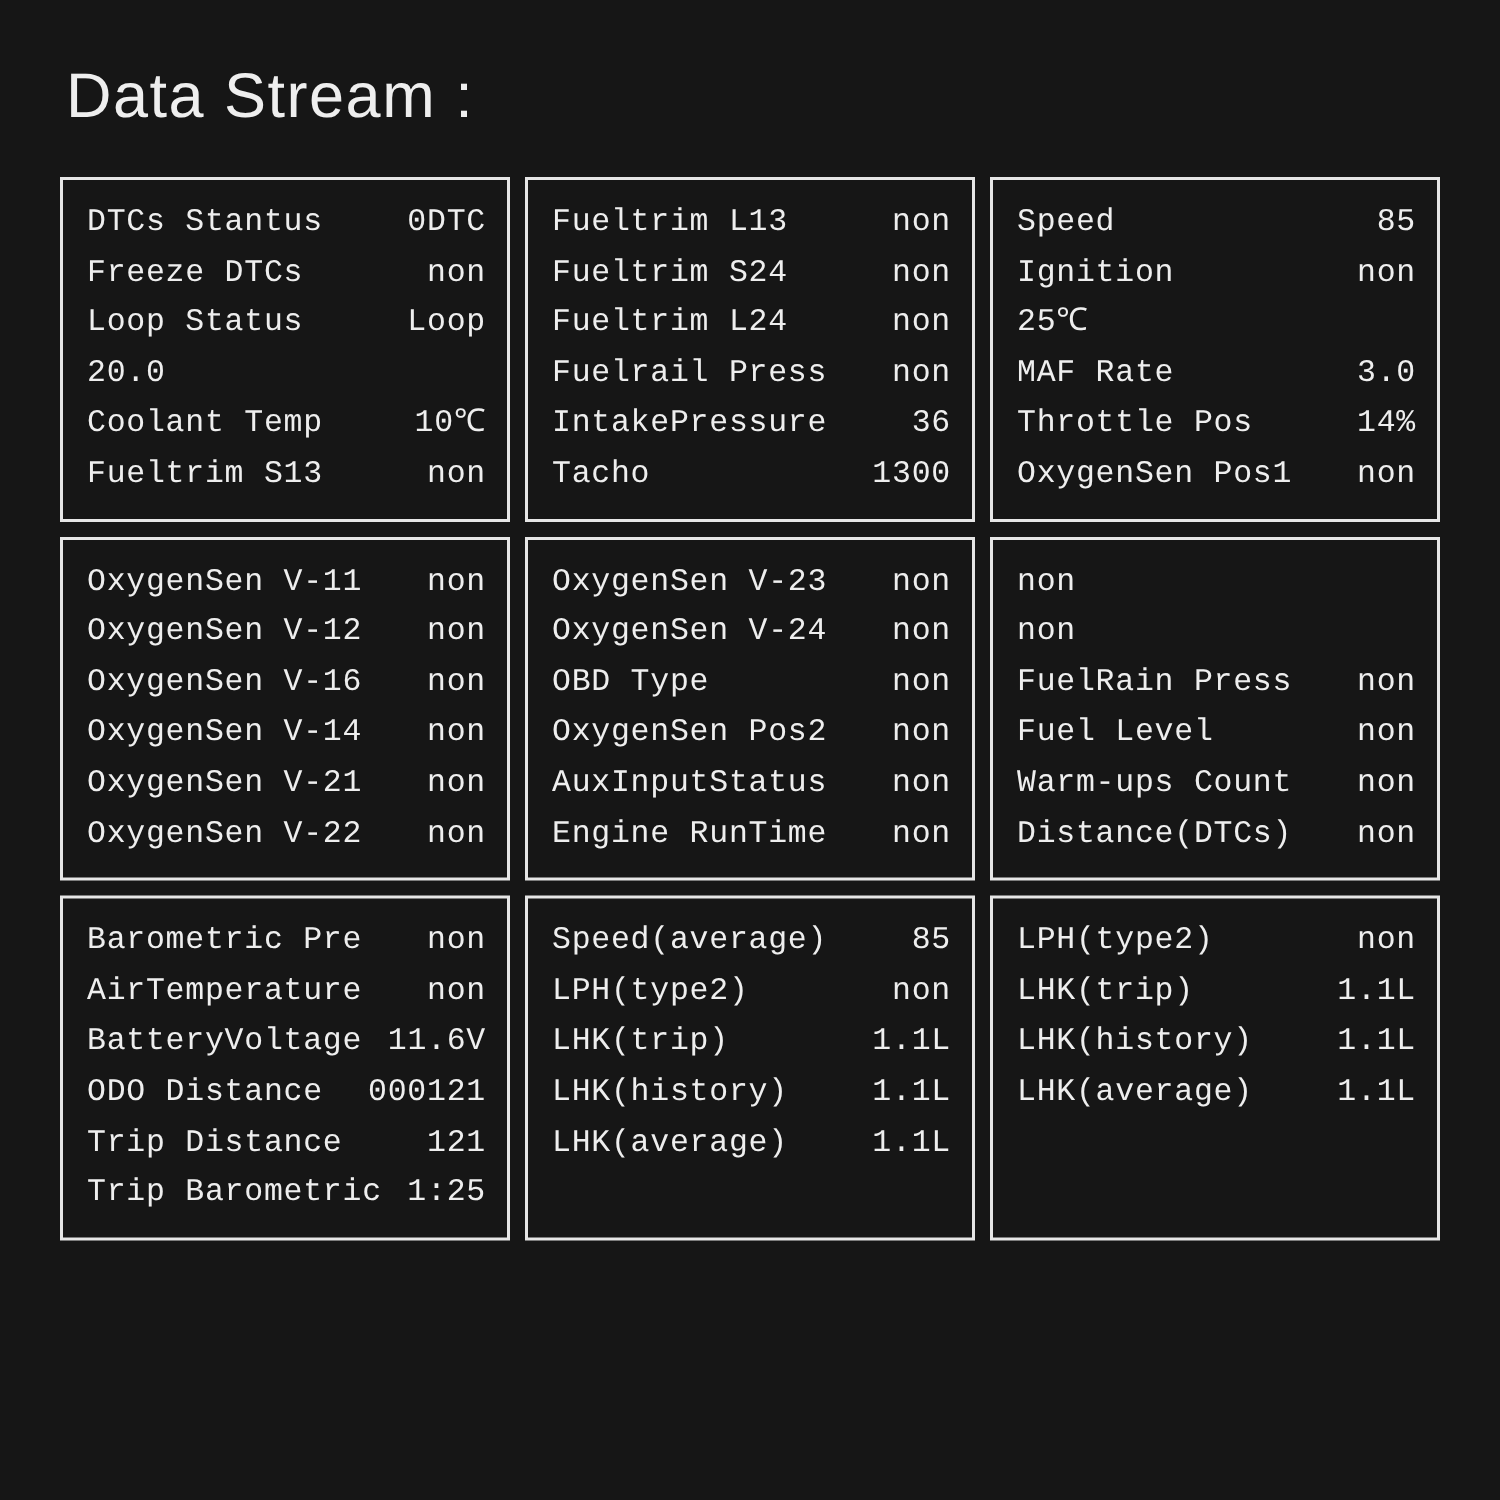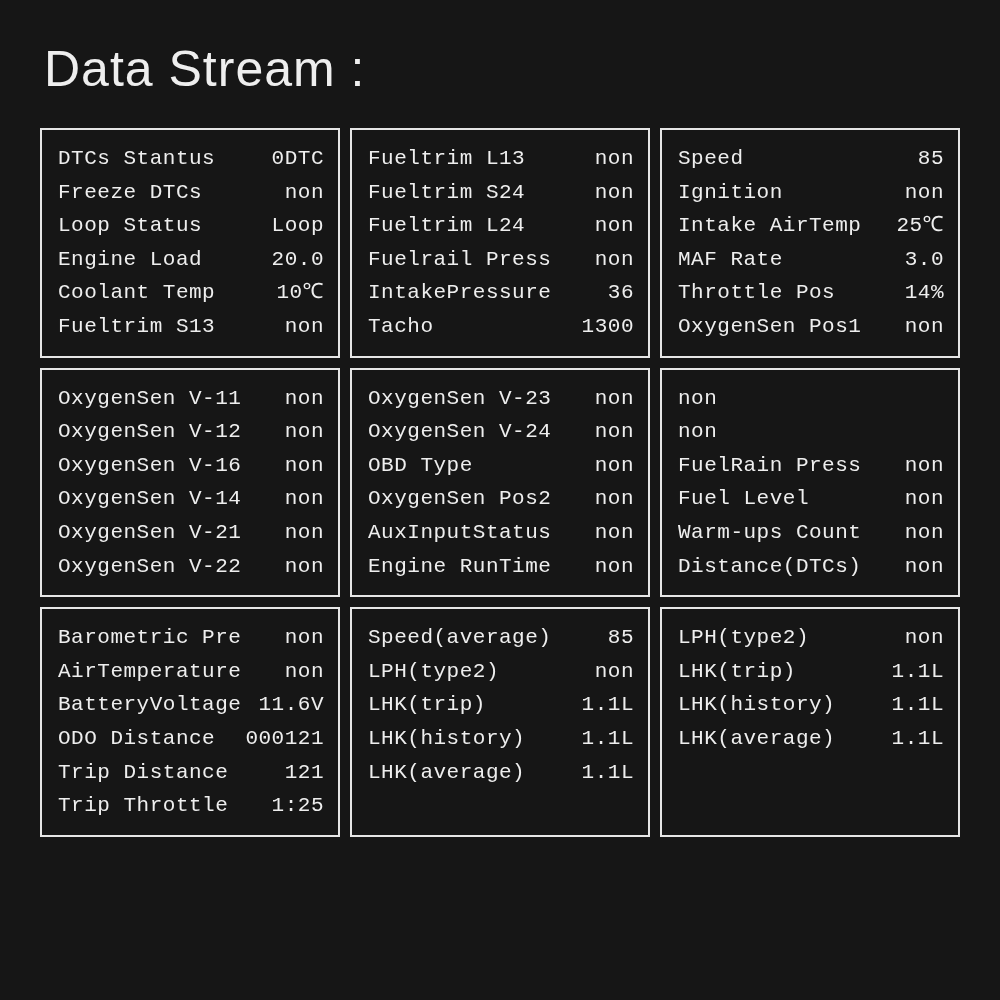--- a/index.html
+++ b/index.html
@@ -12,21 +12,21 @@
     font-family: "Courier New", Consolas, monospace;
     overflow: hidden;
   }
   .screen {
     position: absolute;
     top: 40px;
     left: 40px;
     right: 40px;
   }
   .title {
-    font-size: 50px;
+    font-size: 42px;
     font-weight: 400;
     letter-spacing: 1px;
     margin: 0 0 30px 4px;
     font-family: Arial, sans-serif;
   }
   .grid {
     display: grid;
     grid-template-columns: repeat(3, 1fr);
     grid-auto-rows: auto;
     gap: 10px 10px;
@@ -69,21 +69,20 @@
         </div>
         <div class="row">
           <span class="label">Freeze DTCs</span>
           <span class="value">non</span>
         </div>
         <div class="row">
           <span class="label">Loop Status</span>
           <span class="value">Loop</span>
         </div>
         <div class="row">
-          <span class="label">Engine Load</span>
           <span class="value">20.0</span>
         </div>
         <div class="row">
           <span class="label">Coolant Temp</span>
           <span class="value">10℃</span>
         </div>
         <div class="row">
           <span class="label">Fueltrim S13</span>
           <span class="value">non</span>
         </div>
@@ -117,21 +116,20 @@
       <div class="panel">
         <div class="row">
           <span class="label">Speed</span>
           <span class="value">85</span>
         </div>
         <div class="row">
           <span class="label">Ignition</span>
           <span class="value">non</span>
         </div>
         <div class="row">
-          <span class="label">Intake AirTemp</span>
           <span class="value">25℃</span>
         </div>
         <div class="row">
           <span class="label">MAF Rate</span>
           <span class="value">3.0</span>
         </div>
         <div class="row">
           <span class="label">Throttle Pos</span>
           <span class="value">14%</span>
         </div>
@@ -231,21 +229,21 @@
         </div>
         <div class="row">
           <span class="label">ODO Distance</span>
           <span class="value">000121</span>
         </div>
         <div class="row">
           <span class="label">Trip Distance</span>
           <span class="value">121</span>
         </div>
         <div class="row">
-          <span class="label">Trip Throttle</span>
+          <span class="label">Trip Barometric</span>
           <span class="value">1:25</span>
         </div>
       </div>
       <div class="panel">
         <div class="row">
           <span class="label">Speed(average)</span>
           <span class="value">85</span>
         </div>
         <div class="row">
           <span class="label">LPH(type2)</span>

